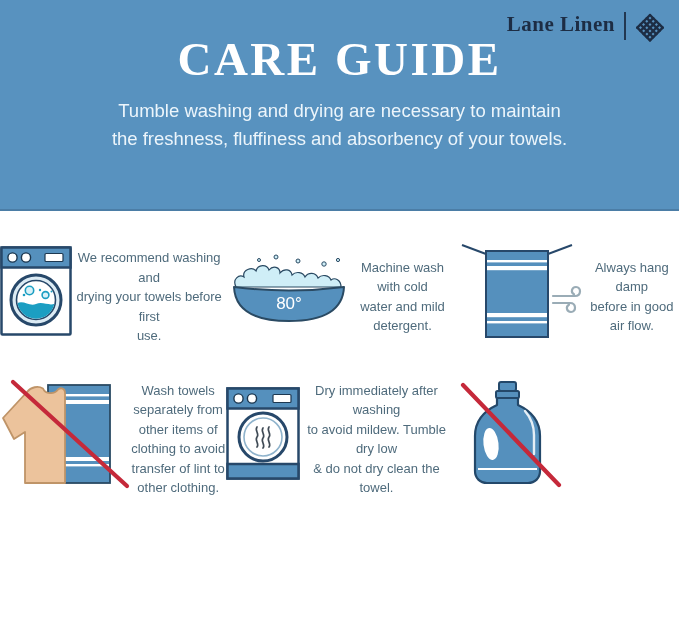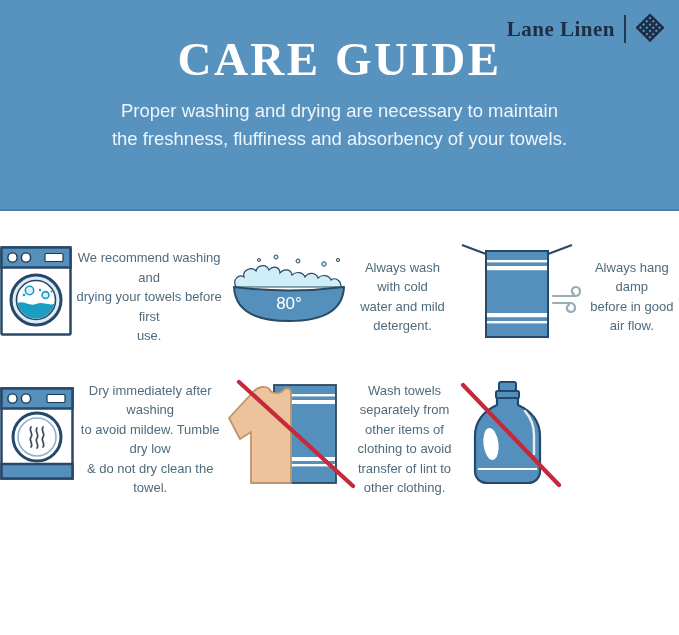--- a/index.html
+++ b/index.html
@@ -6,21 +6,21 @@
   .canvas{
     width:679px;height:635px;overflow:hidden;position:relative;
     font-family:"Liberation Sans", sans-serif;background:#ffffff;
   }
   
   .header{
     height:209px;background:#5892bf;border-bottom:2px solid #4b7da6;
     position:relative;text-align:center;box-sizing:content-box;
   }
   .brand{
-    position:absolute;top:12px;right:14px;display:flex;align-items:center;gap:9px;
+    position:absolute;top:12px;right:14px;display:flex;gap:9px;
   }
   .brand-name{
     font-family:"Liberation Serif", serif;font-size:21px;font-weight:600;
     color:#1d2d44;letter-spacing:.5px;
   }
   .brand-divider{width:2px;height:28px;background:#1d2d44;opacity:.9;}
   .page-title{
     padding-top:35px;margin:0;color:#ffffff;
     font-family:"Liberation Serif", serif;font-weight:700;
     font-size:47px;letter-spacing:2.5px;line-height:1.05;
@@ -61,21 +61,21 @@
             <line x1="6.5" y1="6.5" x2="24.5" y2="6.5"></line>
               <line x1="6.5" y1="11" x2="24.5" y2="11"></line>
             <line x1="6.5" y1="15.5" x2="24.5" y2="15.5"></line>
               <line x1="6.5" y1="20" x2="24.5" y2="20"></line>
             <line x1="6.5" y1="24.5" x2="24.5" y2="24.5"></line>
           </g>
         </svg>
       </span>
     </div>
     <h1 class="page-title">CARE GUIDE</h1>
-    <div class="page-subtitle">Proper washing and drying are necessary to maintain
+    <div class="page-subtitle">Tumble washing and drying are necessary to maintain
 the freshness, fluffiness and absorbency of your towels.</div>
   </div>
 
   <div class="grid">
 
     <div class="cell">
       <div class="icon-box">
         <svg width="72" height="90" viewBox="0 0 72 90">
           <rect x="1.5" y="1.5" width="69" height="87" rx="1" fill="#ffffff" stroke="#27486a" stroke-width="2.5"></rect>
           <rect x="1.5" y="1.5" width="69" height="20" fill="#5590bd" stroke="#27486a" stroke-width="2.5"></rect>
@@ -106,21 +106,21 @@
           <path d="M10,36 C6,28 13,23 18,26 C16,19 26,15 30,20 C32,13 41,13 43,19 C47,14 54,16 54,22 C58,17 65,18 66,24 C70,20 77,21 79,26 C82,21 90,21 92,27 C96,23 103,24 105,29 C109,26 115,29 115,36 Z" fill="#cfeef7" stroke="#2a4a63" stroke-width="1.2"></path>
           <circle cx="33" cy="9" r="1.5" fill="#cfeef7" stroke="#2a4a63" stroke-width="1"></circle>
           <circle cx="50" cy="6" r="2" fill="#cfeef7" stroke="#2a4a63" stroke-width="1"></circle>
           <circle cx="72" cy="10" r="2" fill="#cfeef7" stroke="#2a4a63" stroke-width="1"></circle>
           <circle cx="98" cy="13" r="2.2" fill="#cfeef7" stroke="#2a4a63" stroke-width="1"></circle>
           <circle cx="112" cy="9" r="1.6" fill="#cfeef7" stroke="#2a4a63" stroke-width="1"></circle>
           <path d="M8,36 Q63,43 118,36 C117,58 100,70 63,70 C26,70 9,58 8,36 Z" fill="#5590bd" stroke="#2a4a63" stroke-width="2" stroke-linejoin="round"></path>
           <text x="63" y="58" text-anchor="middle" fill="#ffffff" font-size="17" font-family="Liberation Sans, sans-serif">80°</text>
         </svg>
       </div>
-      <div class="caption">Always wash with cold
+      <div class="caption">Machine wash with cold
 water and mild detergent.</div>
     </div>
 
     <div class="cell">
       <div class="icon-box">
         <svg width="132" height="100" viewBox="0 0 132 100">
           <path d="M33,13 L9,4" stroke="#27486a" stroke-width="2" fill="none"></path>
           <path d="M95,13 L119,4" stroke="#27486a" stroke-width="2" fill="none"></path>
           <rect x="33" y="10" width="62" height="86" fill="#5590bd" stroke="#27486a" stroke-width="2"></rect>
           <rect x="34" y="19" width="60" height="2.4" fill="#ffffff"></rect>
@@ -128,20 +128,37 @@
           <rect x="34" y="72" width="60" height="4.2" fill="#ffffff"></rect>
           <rect x="34" y="80" width="60" height="2.4" fill="#ffffff"></rect>
           <g transform="translate(100,46)" stroke="#9aacb6" stroke-width="2.2" fill="none" stroke-linecap="round">
             <path d="M0,9 H22 C28.5,9 28.5,0 23,0 C18.5,0 17.5,5.5 21,7.3"></path>
             <path d="M0,16 H17 C23.5,16 23.5,25 18,25 C13.5,25 12.5,19.5 16,17.7"></path>
           </g>
         </svg>
       </div>
       <div class="caption">Always hang damp
 before in good air flow.</div>
+    </div>
+
+    <div class="cell">
+      <div class="icon-box">
+        <svg width="130" height="110" viewBox="0 0 130 110">
+          <rect x="48" y="6" width="62" height="98" fill="#5590bd" stroke="#2a4a63" stroke-width="1.8"></rect>
+          <rect x="49" y="15" width="60" height="2.4" fill="#ffffff"></rect>
+          <rect x="49" y="21" width="60" height="4" fill="#ffffff"></rect>
+          <rect x="49" y="78" width="60" height="4" fill="#ffffff"></rect>
+          <rect x="49" y="85" width="60" height="2.4" fill="#ffffff"></rect>
+          <path d="M3,39 L27,13 C31,8 38,6.5 43,9.5 C45,15 54,16 58,10.5 C61,8 65,9.5 65,13.5 L65,104 L25,104 L25,53 L14,60 Z" fill="#ecc39c" stroke="#bf9468" stroke-width="1.8" stroke-linejoin="round"></path>
+          <line x1="13" y1="3" x2="127" y2="107" stroke="#c5293a" stroke-width="4.2" stroke-linecap="round"></line>
+        </svg>
+      </div>
+      <div class="caption">Wash towels separately from
+other items of clothing to avoid
+transfer of lint to other clothing.</div>
     </div>
 
     <div class="cell">
       <div class="icon-box">
         <svg width="74" height="93" viewBox="0 0 74 93">
           <rect x="1.5" y="1.5" width="71" height="90" fill="#ffffff" stroke="#27486a" stroke-width="2.5"></rect>
           <rect x="1.5" y="1.5" width="71" height="20" fill="#5590bd" stroke="#27486a" stroke-width="2.5"></rect>
           <circle cx="12.5" cy="11.5" r="4.6" fill="#ffffff" stroke="#1d3850" stroke-width="1.4"></circle>
           <circle cx="26" cy="11.5" r="4.6" fill="#ffffff" stroke="#1d3850" stroke-width="1.4"></circle>
           <rect x="47" y="7.5" width="18" height="8" rx="1" fill="#ffffff" stroke="#1d3850" stroke-width="1.2"></rect>
@@ -155,37 +172,20 @@
           <rect x="1.5" y="77" width="71" height="14.5" fill="#5590bd" stroke="#27486a" stroke-width="2.5"></rect>
         </svg>
       </div>
       <div class="caption">Dry immediately after washing
 to avoid mildew. Tumble dry low
 &amp; do not dry clean the towel.</div>
     </div>
 
     <div class="cell">
       <div class="icon-box">
-        <svg width="130" height="110" viewBox="0 0 130 110">
-          <rect x="48" y="6" width="62" height="98" fill="#5590bd" stroke="#2a4a63" stroke-width="1.8"></rect>
-          <rect x="49" y="15" width="60" height="2.4" fill="#ffffff"></rect>
-          <rect x="49" y="21" width="60" height="4" fill="#ffffff"></rect>
-          <rect x="49" y="78" width="60" height="4" fill="#ffffff"></rect>
-          <rect x="49" y="85" width="60" height="2.4" fill="#ffffff"></rect>
-          <path d="M3,39 L27,13 C31,8 38,6.5 43,9.5 C45,15 54,16 58,10.5 C61,8 65,9.5 65,13.5 L65,104 L25,104 L25,53 L14,60 Z" fill="#ecc39c" stroke="#bf9468" stroke-width="1.8" stroke-linejoin="round"></path>
-          <line x1="13" y1="3" x2="127" y2="107" stroke="#c5293a" stroke-width="4.2" stroke-linecap="round"></line>
-        </svg>
-      </div>
-      <div class="caption">Wash towels separately from
-other items of clothing to avoid
-transfer of lint to other clothing.</div>
-    </div>
-
-    <div class="cell">
-      <div class="icon-box">
         <svg width="112" height="108" viewBox="0 0 112 108">
           <rect x="46" y="2" width="17" height="9" rx="2" fill="#5590bd" stroke="#23486a" stroke-width="2"></rect>
           <rect x="43" y="11" width="23" height="7" rx="1.5" fill="#5590bd" stroke="#23486a" stroke-width="2"></rect>
           <path d="M44,18 L44,25 C29,32 22,43 22,56 L22,91 C22,98 27,103 34,103 L75,103 C82,103 87,98 87,91 L87,56 C87,43 80,32 65,25 L65,18 Z" fill="#5590bd" stroke="#23486a" stroke-width="2.2" stroke-linejoin="round"></path>
           <ellipse cx="38" cy="64" rx="7.5" ry="16" fill="#ffffff" transform="rotate(-7 38 64)"></ellipse>
           <path d="M72,31 C78,38 81,46 81,55 L81,74" stroke="#ffffff" stroke-width="2.4" fill="none" stroke-linecap="round" opacity="0.85"></path>
           <line x1="25" y1="89" x2="84" y2="89" stroke="#ffffff" stroke-width="2"></line>
           <line x1="10" y1="5" x2="106" y2="105" stroke="#c5293a" stroke-width="4.2" stroke-linecap="round"></line>
         </svg>
       </div>

